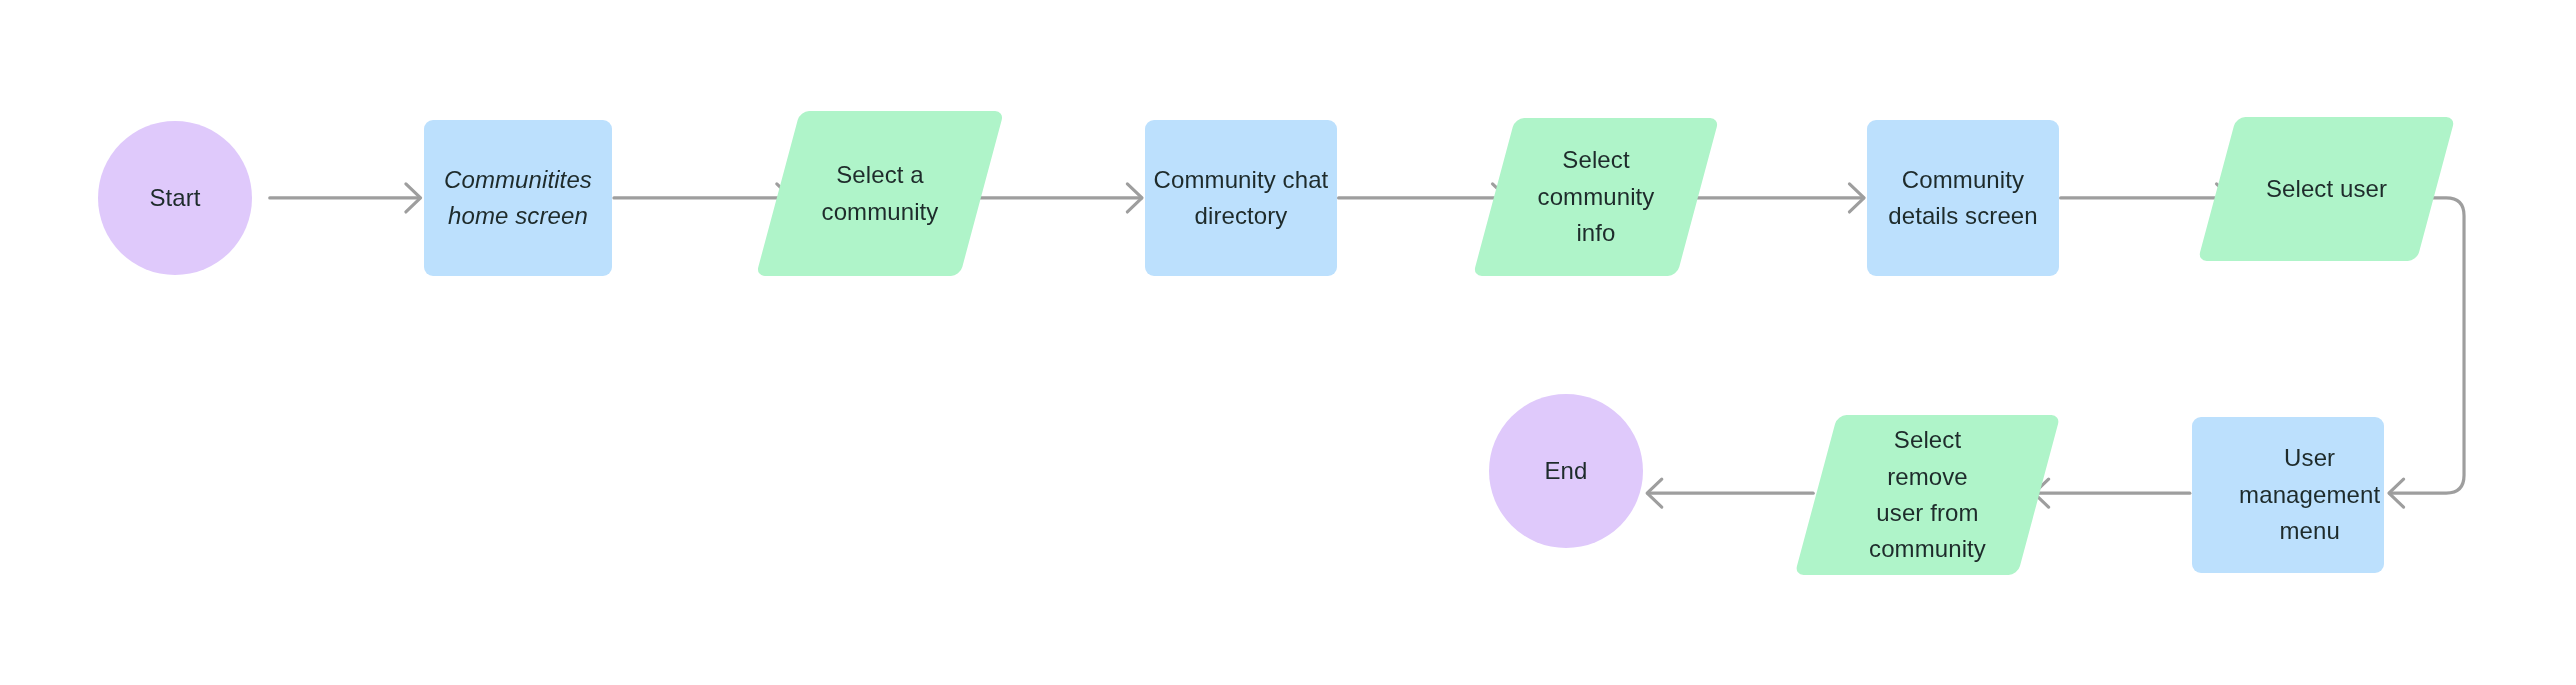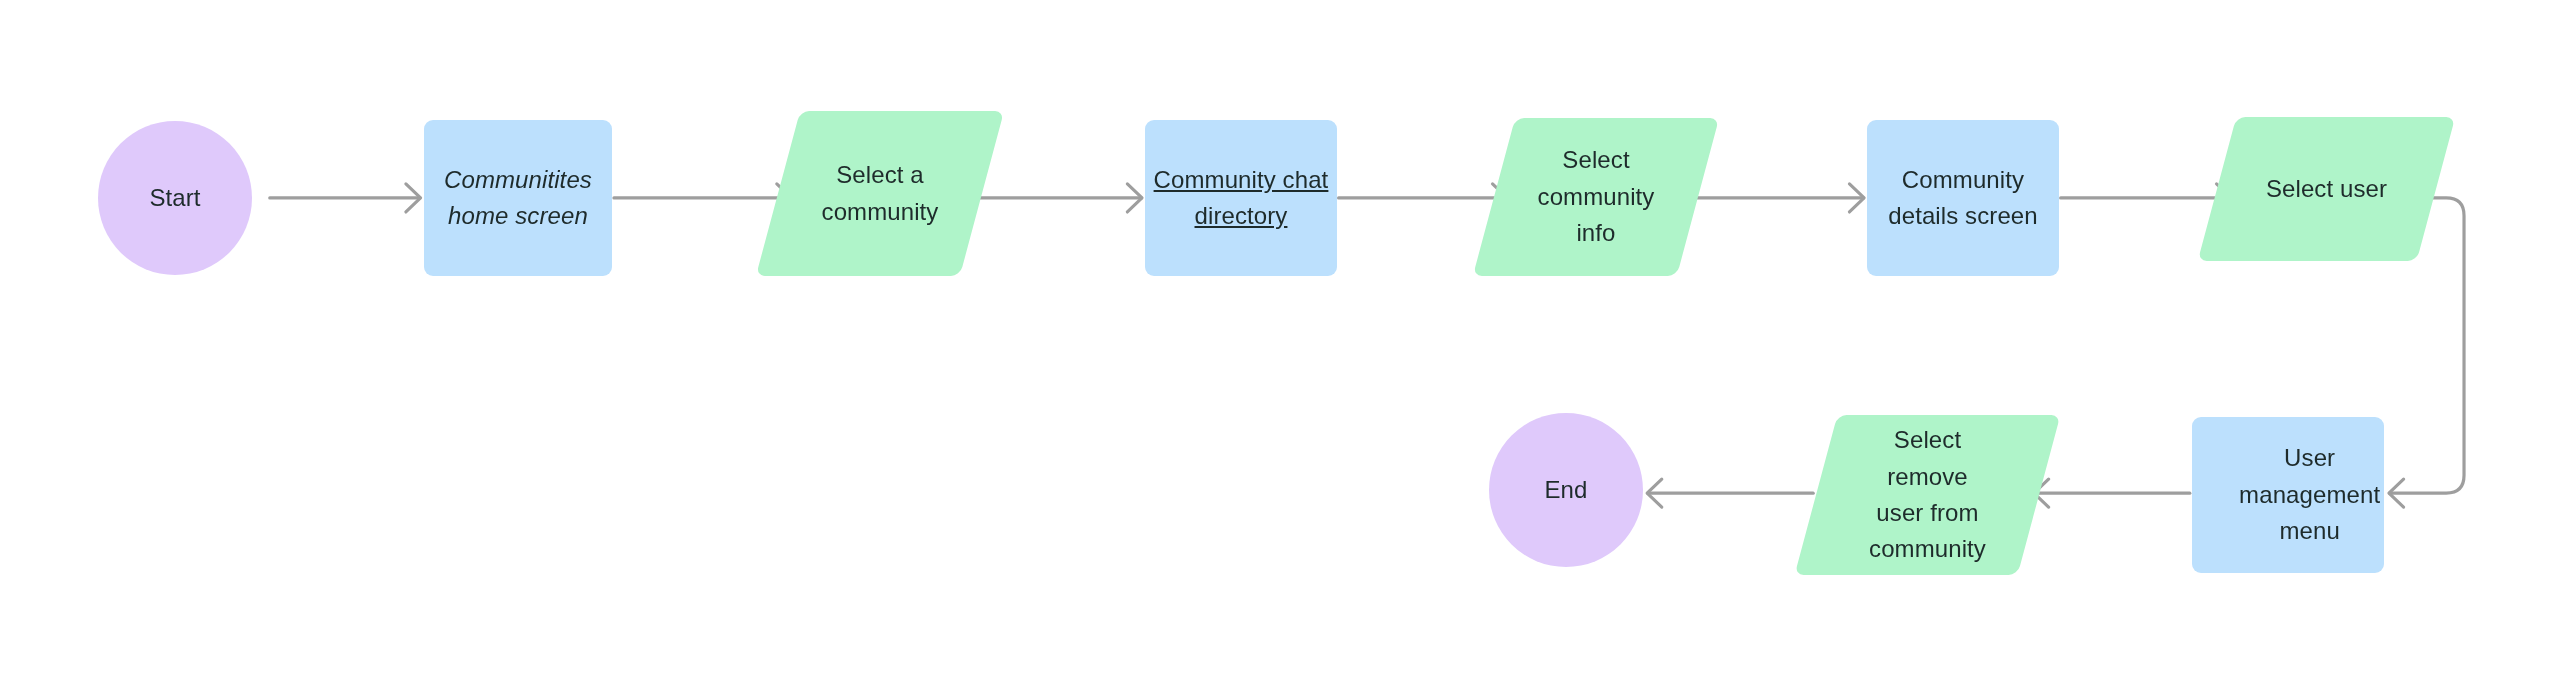--- a/index.html
+++ b/index.html
@@ -136,21 +136,21 @@
     <span class="label">Communitites
 home screen</span>
   </div>
 
   <div class="node parallelogram" style="left:778px; top:111px; width:204px; height:165px;">
     <span class="skew-bg"></span>
     <span class="label">Select a
 community</span>
   </div>
 
-  <div class="node process" style="left:1145px; top:120px; width:192px; height:156px;text-decoration:underline;">
+  <div class="node process" style="left:1145px; top:120px; width:192px; height:156px;">
     <span class="label">Community chat
 directory</span>
   </div>
 
   <div class="node parallelogram" style="left:1494px; top:118px; width:204px; height:158px;">
     <span class="skew-bg"></span>
     <span class="label">Select
 community
 info</span>
   </div>
@@ -172,18 +172,18 @@
   </div>
 
   <div class="node parallelogram" style="left:1816px; top:415px; width:223px; height:160px;">
     <span class="skew-bg"></span>
     <span class="label">Select
 remove
 user from
 community</span>
   </div>
 
-  <div class="node terminator" style="left:1489px; top:413px; width:154px; height:154px;">
+  <div class="node terminator" style="left:1489px; top:394px; width:154px; height:154px;">
     <span class="label">End</span>
   </div>
 
 </div>
 
 
 </body></html>

